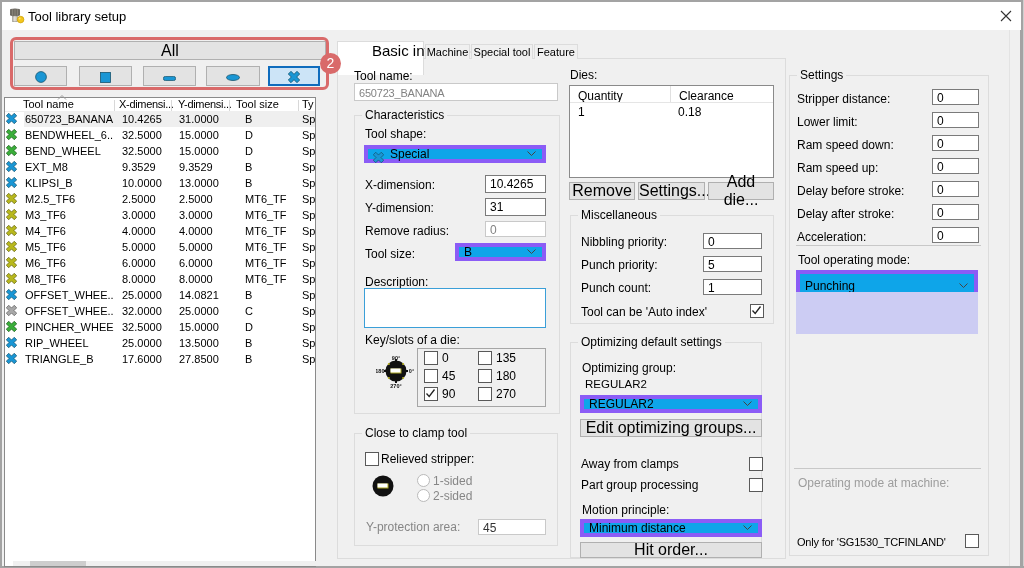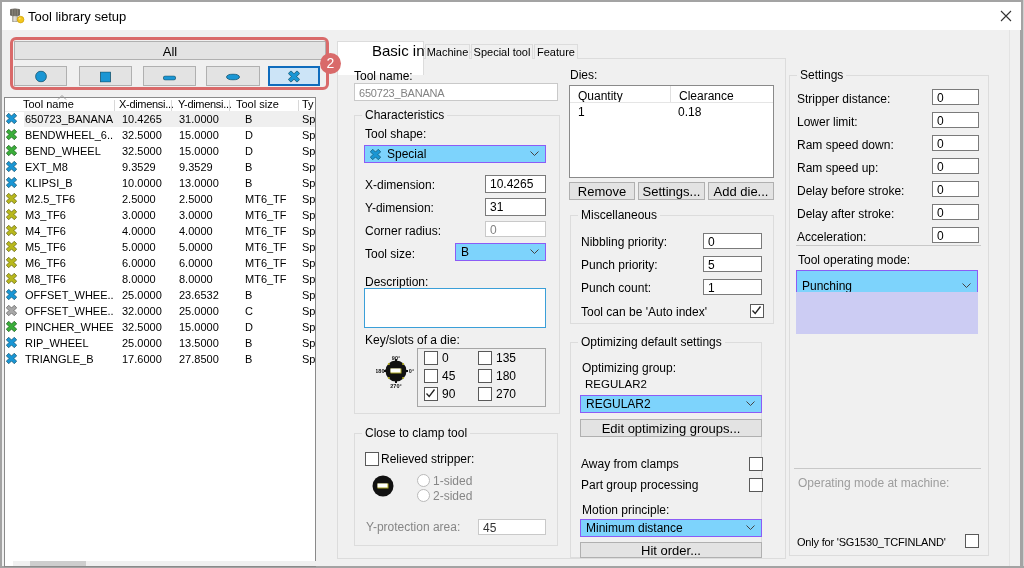--- a/index.html
+++ b/index.html
@@ -4,26 +4,26 @@
 <style>
 html,body{margin:0;padding:0;}
 body{width:1024px;height:568px;position:relative;overflow:hidden;
   font-family:"Liberation Sans",sans-serif;font-size:12px;color:#000;
   background:#f0f0f0;}
 .abs{position:absolute;}
 .lbl{position:absolute;font-size:12px;white-space:nowrap;}
 .tb{position:absolute;background:#fff;border:1px solid #7a7a7a;font-size:12px;
   padding:1px 0 0 4px;white-space:nowrap;box-sizing:border-box;}
 .tbd{border-color:#c9c9c9;color:#838383;}
-.combo{position:absolute;background:#7dd3fc;border:1px solid #8b5cf6;
+.combo{position:absolute;background:#0ea5e9;border:4px solid #8b5cf6;
   box-sizing:border-box;white-space:nowrap;}
 .combo .txt{position:absolute;left:5px;top:50%;transform:translateY(-50%);font-size:12px;}
 .chev{position:absolute;right:6px;top:50%;transform:translateY(-50%);width:9px;height:6px;}
 .btn{position:absolute;background:#e3e3e3;border:1px solid #b0b0b0;
-  box-sizing:border-box;text-align:center;font-size:13px;}
+  box-sizing:border-box;text-align:center;font-size:16px;}
 .btn span{position:absolute;left:0;right:0;top:50%;transform:translateY(-50%);}
 .grp{position:absolute;border:1px solid #dcdcdc;box-sizing:border-box;}
 .grp>.cap{position:absolute;top:-8px;left:7px;background:#f0f0f0;padding:0 3px;
   font-size:12px;white-space:nowrap;}
 .cb{position:absolute;width:12px;height:12px;background:#fff;border:1px solid #595959;
   box-sizing:content-box;}
 .gray{color:#868686;}
 .vline{position:absolute;width:1px;background:#e0e0e0;}
 </style>
 </head>
@@ -207,21 +207,21 @@
       <span style="position:absolute;left:174px;top:2px;">8.0000</span>
       <span style="position:absolute;left:240px;top:2px;">MT6_TF</span>
       <span style="position:absolute;left:297px;top:2px;">Sp</span>
     </div>
     <div style="position:absolute;left:0;top:189px;width:310px;height:16px;">
       <svg width="11" height="11" viewBox="0 0 12 12" style="position:absolute;left:1px;top:2px;">
         <path d="M3.0,0.3 L6,3.3 L9,0.3 L11.7,3.0 L8.7,6 L11.7,9.0 L9.0,11.7 L6,8.7 L3.0,11.7 L0.3,9.0 L3.3,6 L0.3,3.0 Z" fill="#1a96d4" stroke="#16556f" stroke-width="0.8"></path>
       </svg>
       <span style="position:absolute;left:20px;top:2px;width:89px;overflow:hidden;white-space:nowrap;">OFFSET_WHEE...</span>
       <span style="position:absolute;left:117px;top:2px;">25.0000</span>
-      <span style="position:absolute;left:174px;top:2px;">23.6532</span>
+      <span style="position:absolute;left:174px;top:2px;">14.0821</span>
       <span style="position:absolute;left:240px;top:2px;">B</span>
       <span style="position:absolute;left:297px;top:2px;">Sp</span>
     </div>
     <div style="position:absolute;left:0;top:205px;width:310px;height:16px;">
       <svg width="11" height="11" viewBox="0 0 12 12" style="position:absolute;left:1px;top:2px;">
         <path d="M3.0,0.3 L6,3.3 L9,0.3 L11.7,3.0 L8.7,6 L11.7,9.0 L9.0,11.7 L6,8.7 L3.0,11.7 L0.3,9.0 L3.3,6 L0.3,3.0 Z" fill="#a8a8a8" stroke="#5e5e5e" stroke-width="0.8"></path>
       </svg>
       <span style="position:absolute;left:20px;top:2px;width:89px;overflow:hidden;white-space:nowrap;">OFFSET_WHEE...</span>
       <span style="position:absolute;left:117px;top:2px;">32.0000</span>
       <span style="position:absolute;left:174px;top:2px;">25.0000</span>
@@ -286,21 +286,21 @@
       <path d="M3.0,0.3 L6,3.3 L9,0.3 L11.7,3.0 L8.7,6 L11.7,9.0 L9.0,11.7 L6,8.7 L3.0,11.7 L0.3,9.0 L3.3,6 L0.3,3.0 Z" fill="#1a96d4" stroke="#16556f" stroke-width="0.8"></path>
     </svg>
   <svg class="chev" viewBox="0 0 9 6">
       <path d="M0.5,0.5 L4.5,4.5 L8.5,0.5" fill="none" stroke="#444" stroke-width="1"></path>
     </svg>
 </div>
 <div class="lbl" style="left:365px;top:178px;">X-dimension:</div>
 <div class="tb" style="left:485px;top:175px;width:61px;height:18px;">10.4265</div>
 <div class="lbl" style="left:365px;top:201px;">Y-dimension:</div>
 <div class="tb" style="left:485px;top:198px;width:61px;height:18px;">31</div>
-<div class="lbl" style="left:365px;top:224px;">Corner radius:</div>
+<div class="lbl" style="left:365px;top:224px;">Remove radius:</div>
 <div class="tb tbd" style="left:485px;top:221px;width:61px;height:16px;">0</div>
 <div class="lbl" style="left:365px;top:247px;">Tool size:</div>
 <div class="combo" style="left:455px;top:243px;width:91px;height:18px;">
   <span class="txt">B</span>
   <svg class="chev" viewBox="0 0 9 6">
       <path d="M0.5,0.5 L4.5,4.5 L8.5,0.5" fill="none" stroke="#444" stroke-width="1"></path>
     </svg>
 </div>
 <div class="lbl" style="left:365px;top:275px;">Description:</div>
 <div class="abs" style="left:364px;top:288px;width:182px;height:40px;background:#fff;border:1px solid #3b9fd8;box-sizing:border-box;"></div>

